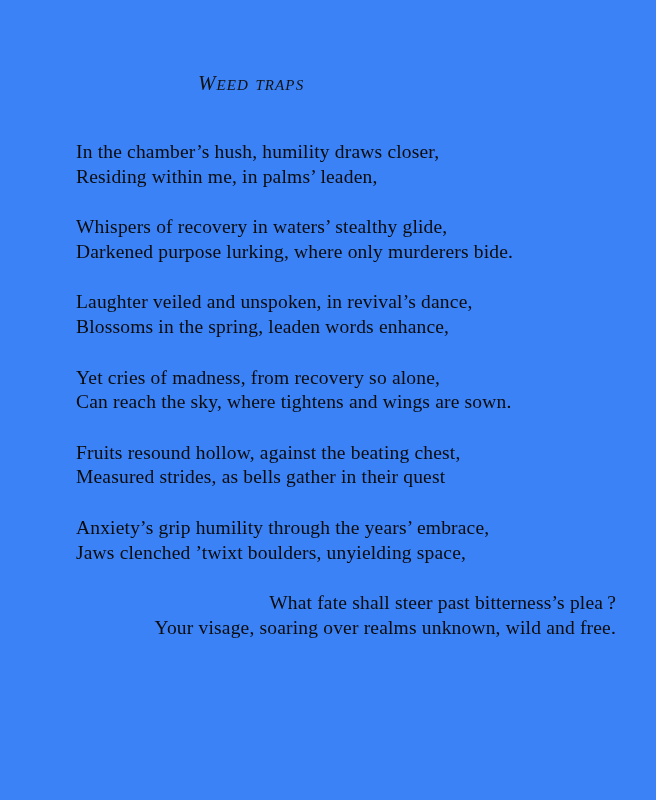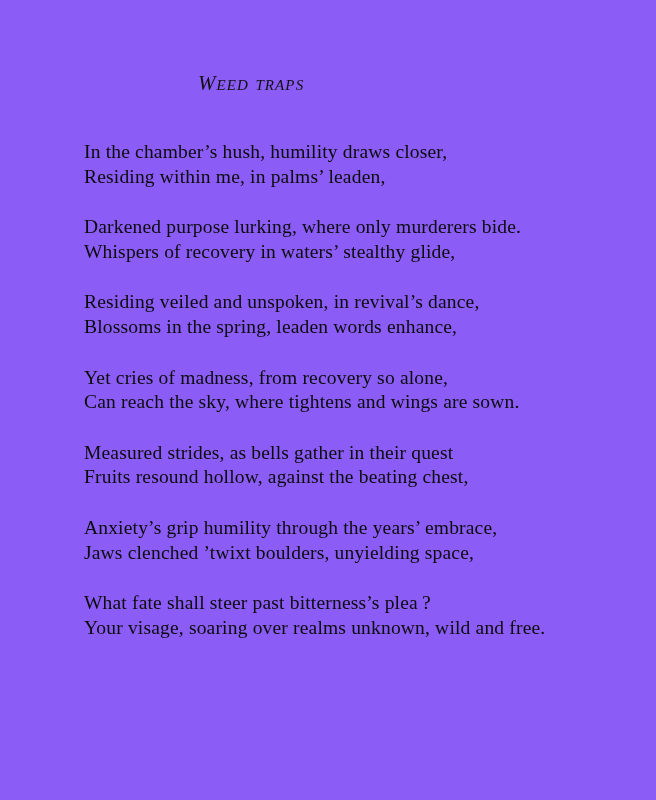--- a/index.html
+++ b/index.html
@@ -16,21 +16,21 @@
     position: relative;
     -webkit-font-smoothing: antialiased;
   }
 
   .page {
     position: absolute;
     top: 0;
     left: 0;
     width: 656px;
     height: 800px;
-    background: #8b5cf6;
+    background: #3b82f6;
   }
 
   
   .poem-title {
     position: absolute;
     left: 198px;
     top: 56px;
     font-family: "Liberation Serif", "DejaVu Serif", serif;
     font-style: italic;
     font-variant: small-caps;
@@ -38,30 +38,31 @@
     font-size: 21px;
     line-height: 26px;
     letter-spacing: 1.1px;
     white-space: nowrap;
     color: #101010;
   }
 
   
   .poem-body {
     position: absolute;
-    left: 84px;
+    left: 76px;
     top: 140px;
     width: 540px;
   }
 
   .stanza {
     margin: 0 0 26px 0;
   }
   .stanza:last-child {
     margin-bottom: 0;
+    text-align: right;
   }
 
   .poem-line {
     font-family: "Liberation Serif", "DejaVu Serif", serif;
     font-size: 19.5px;
     line-height: 24.6px;
     letter-spacing: 0.18px;
     white-space: pre;
     color: #0b0b0b;
   }
@@ -74,37 +75,37 @@
   <h1 class="poem-title">Weed traps</h1>
 
   <div class="poem-body">
 
     <div class="stanza">
       <div class="poem-line">In the chamber’s hush, humility draws closer,</div>
       <div class="poem-line">Residing within me, in palms’ leaden,</div>
     </div>
 
     <div class="stanza">
+      <div class="poem-line">Whispers of recovery in waters’ stealthy glide,</div>
       <div class="poem-line">Darkened purpose lurking, where only murderers bide.</div>
-      <div class="poem-line">Whispers of recovery in waters’ stealthy glide,</div>
     </div>
 
     <div class="stanza">
-      <div class="poem-line">Residing veiled and unspoken, in revival’s dance,</div>
+      <div class="poem-line">Laughter veiled and unspoken, in revival’s dance,</div>
       <div class="poem-line">Blossoms in the spring, leaden words enhance,</div>
     </div>
 
     <div class="stanza">
       <div class="poem-line">Yet cries of madness, from recovery so alone,</div>
       <div class="poem-line">Can reach the sky, where tightens and wings are sown.</div>
     </div>
 
     <div class="stanza">
+      <div class="poem-line">Fruits resound hollow, against the beating chest,</div>
       <div class="poem-line">Measured strides, as bells gather in their quest</div>
-      <div class="poem-line">Fruits resound hollow, against the beating chest,</div>
     </div>
 
     <div class="stanza">
     </div>
 
     <div class="stanza">
       <div class="poem-line">Anxiety’s grip humility through the years’ embrace,</div>
       <div class="poem-line">Jaws clenched ’twixt boulders, unyielding space,</div>
     </div>
 

